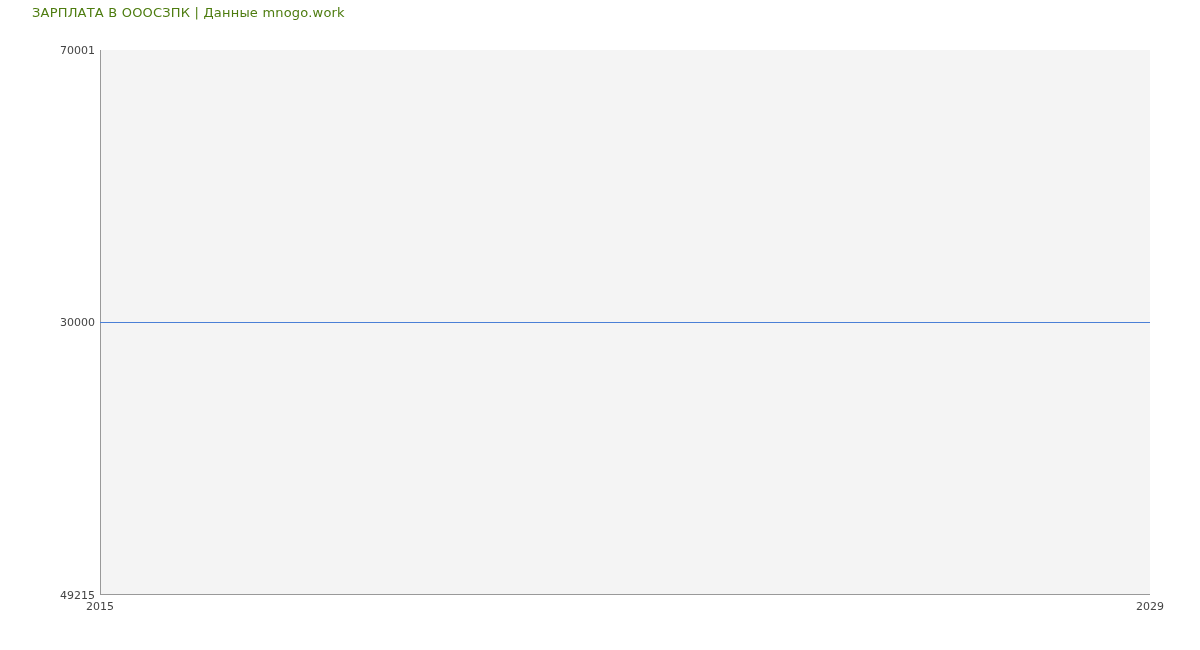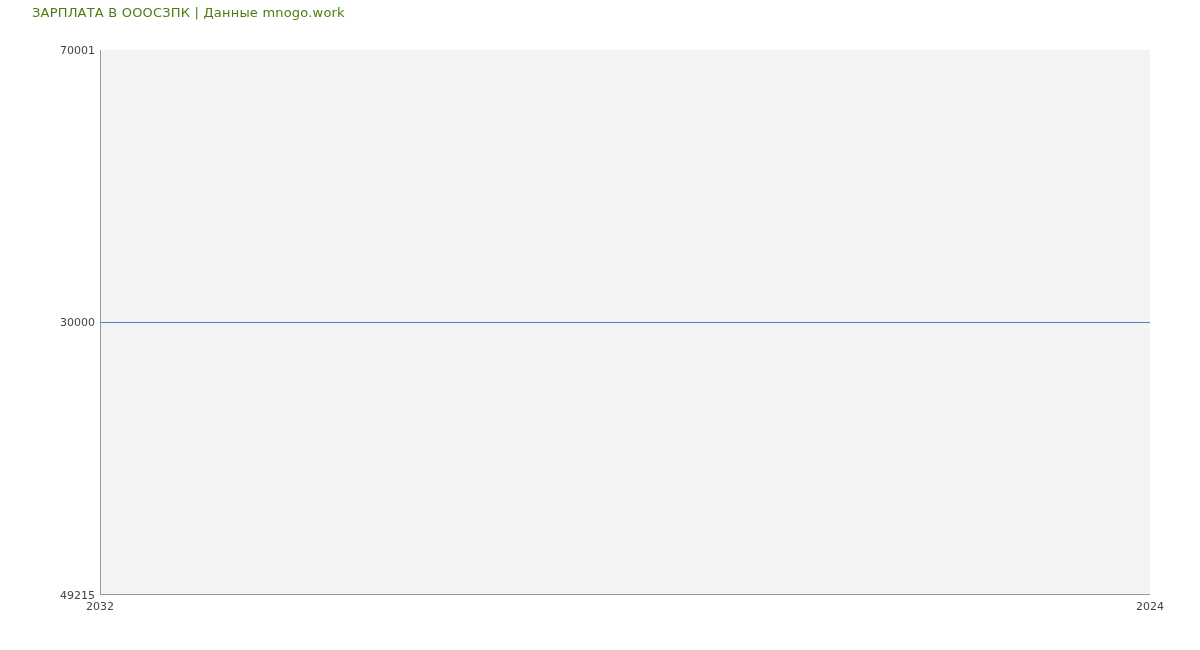--- a/index.html
+++ b/index.html
@@ -68,18 +68,18 @@
 <div class="wrap">
 
   <div class="title">ЗАРПЛАТА В ОООСЗПК | Данные mnogo.work</div>
 
   <div class="plot"></div>
 
   <div class="ytick" style="top:50px">70001</div>
   <div class="ytick" style="top:322px">30000</div>
   <div class="ytick" style="top:595px">49215</div>
 
-  <div class="xtick" style="left:100px">2032</div>
-  <div class="xtick" style="left:1150px">2024</div>
+  <div class="xtick" style="left:100px">2015</div>
+  <div class="xtick" style="left:1150px">2029</div>
 
   <div class="line" style="top:322px"></div>
 
 </div>
 
 </body></html>

